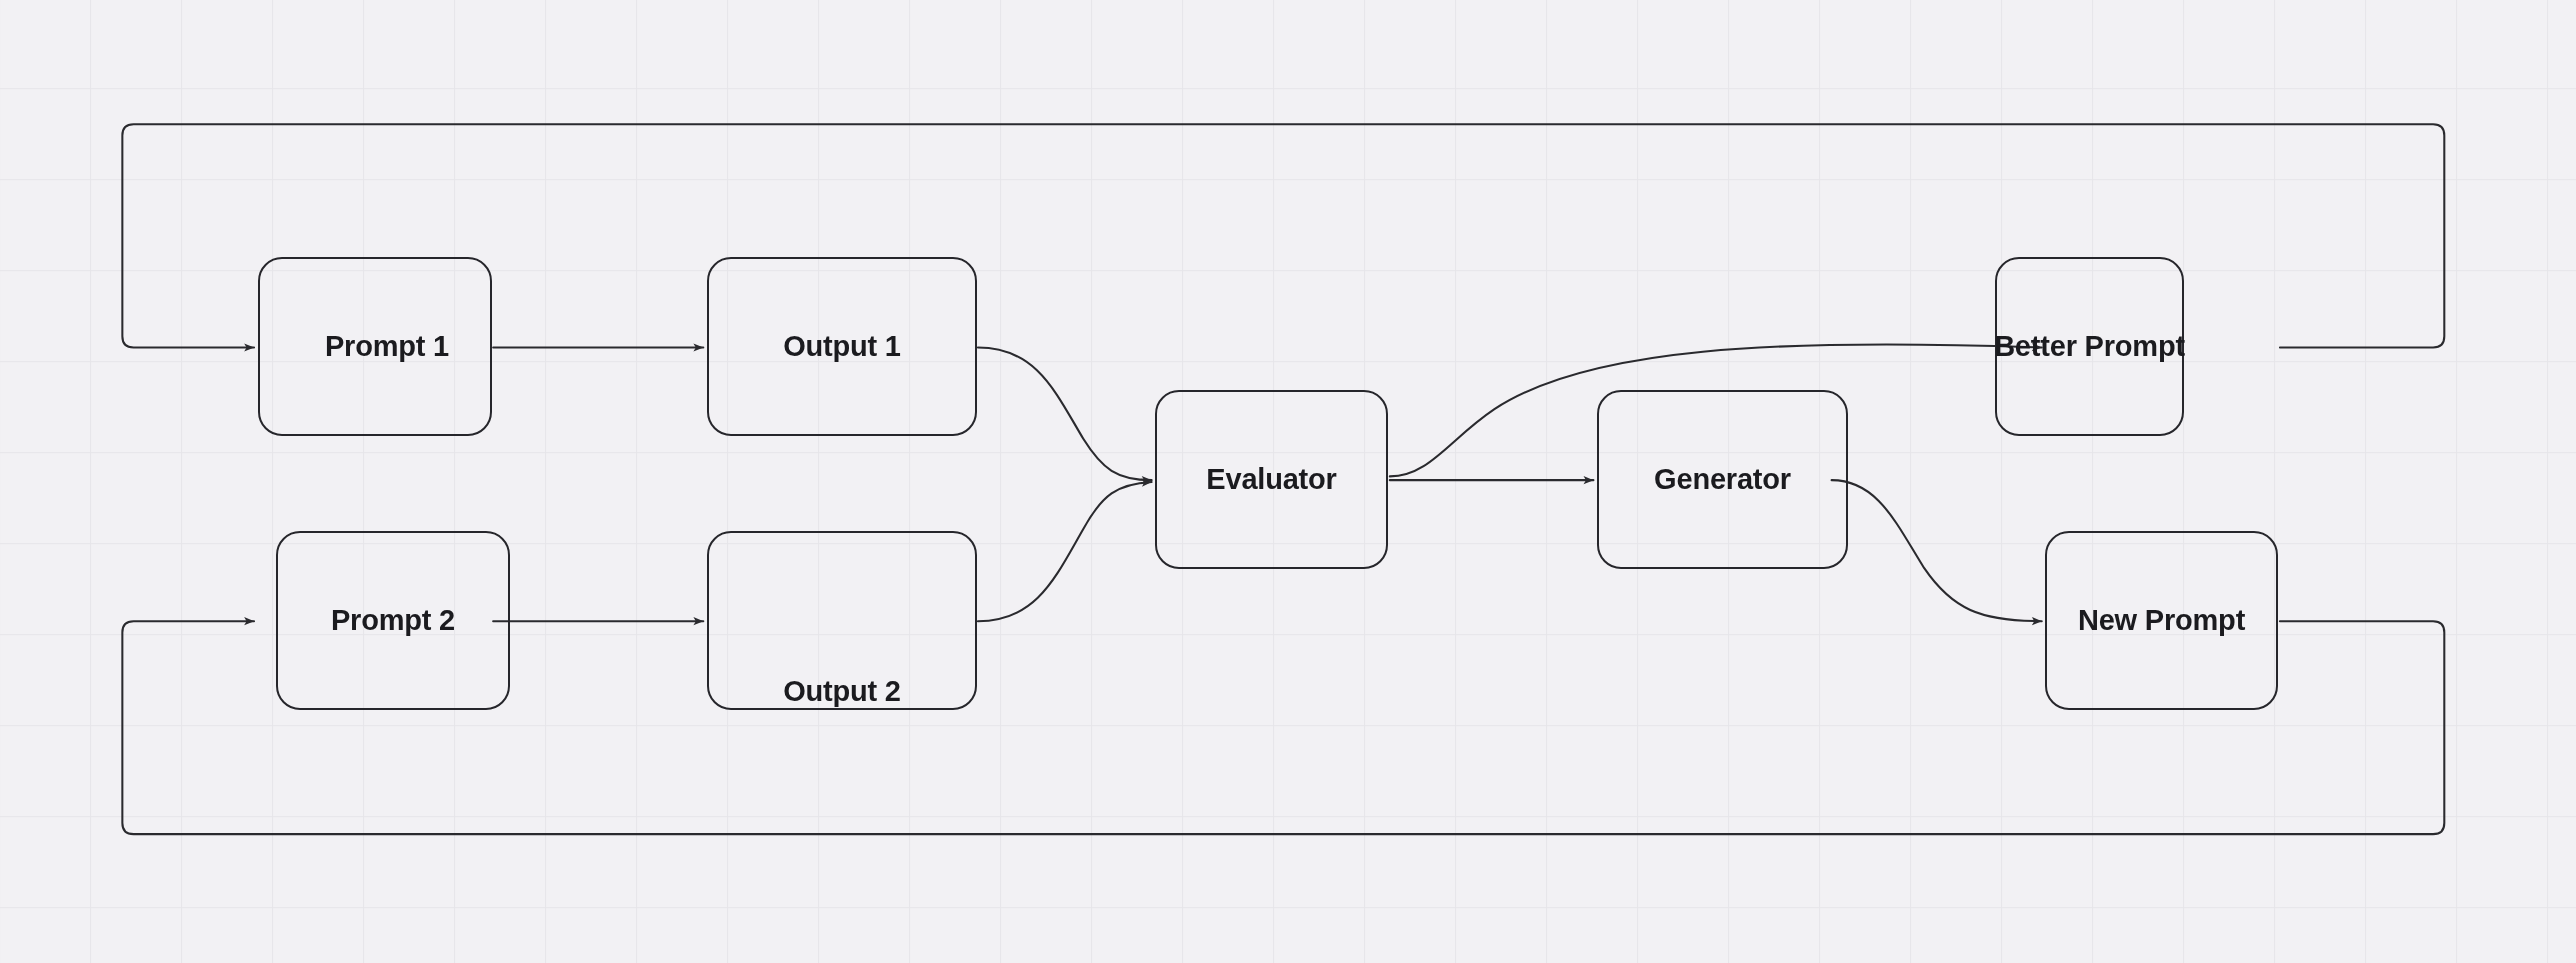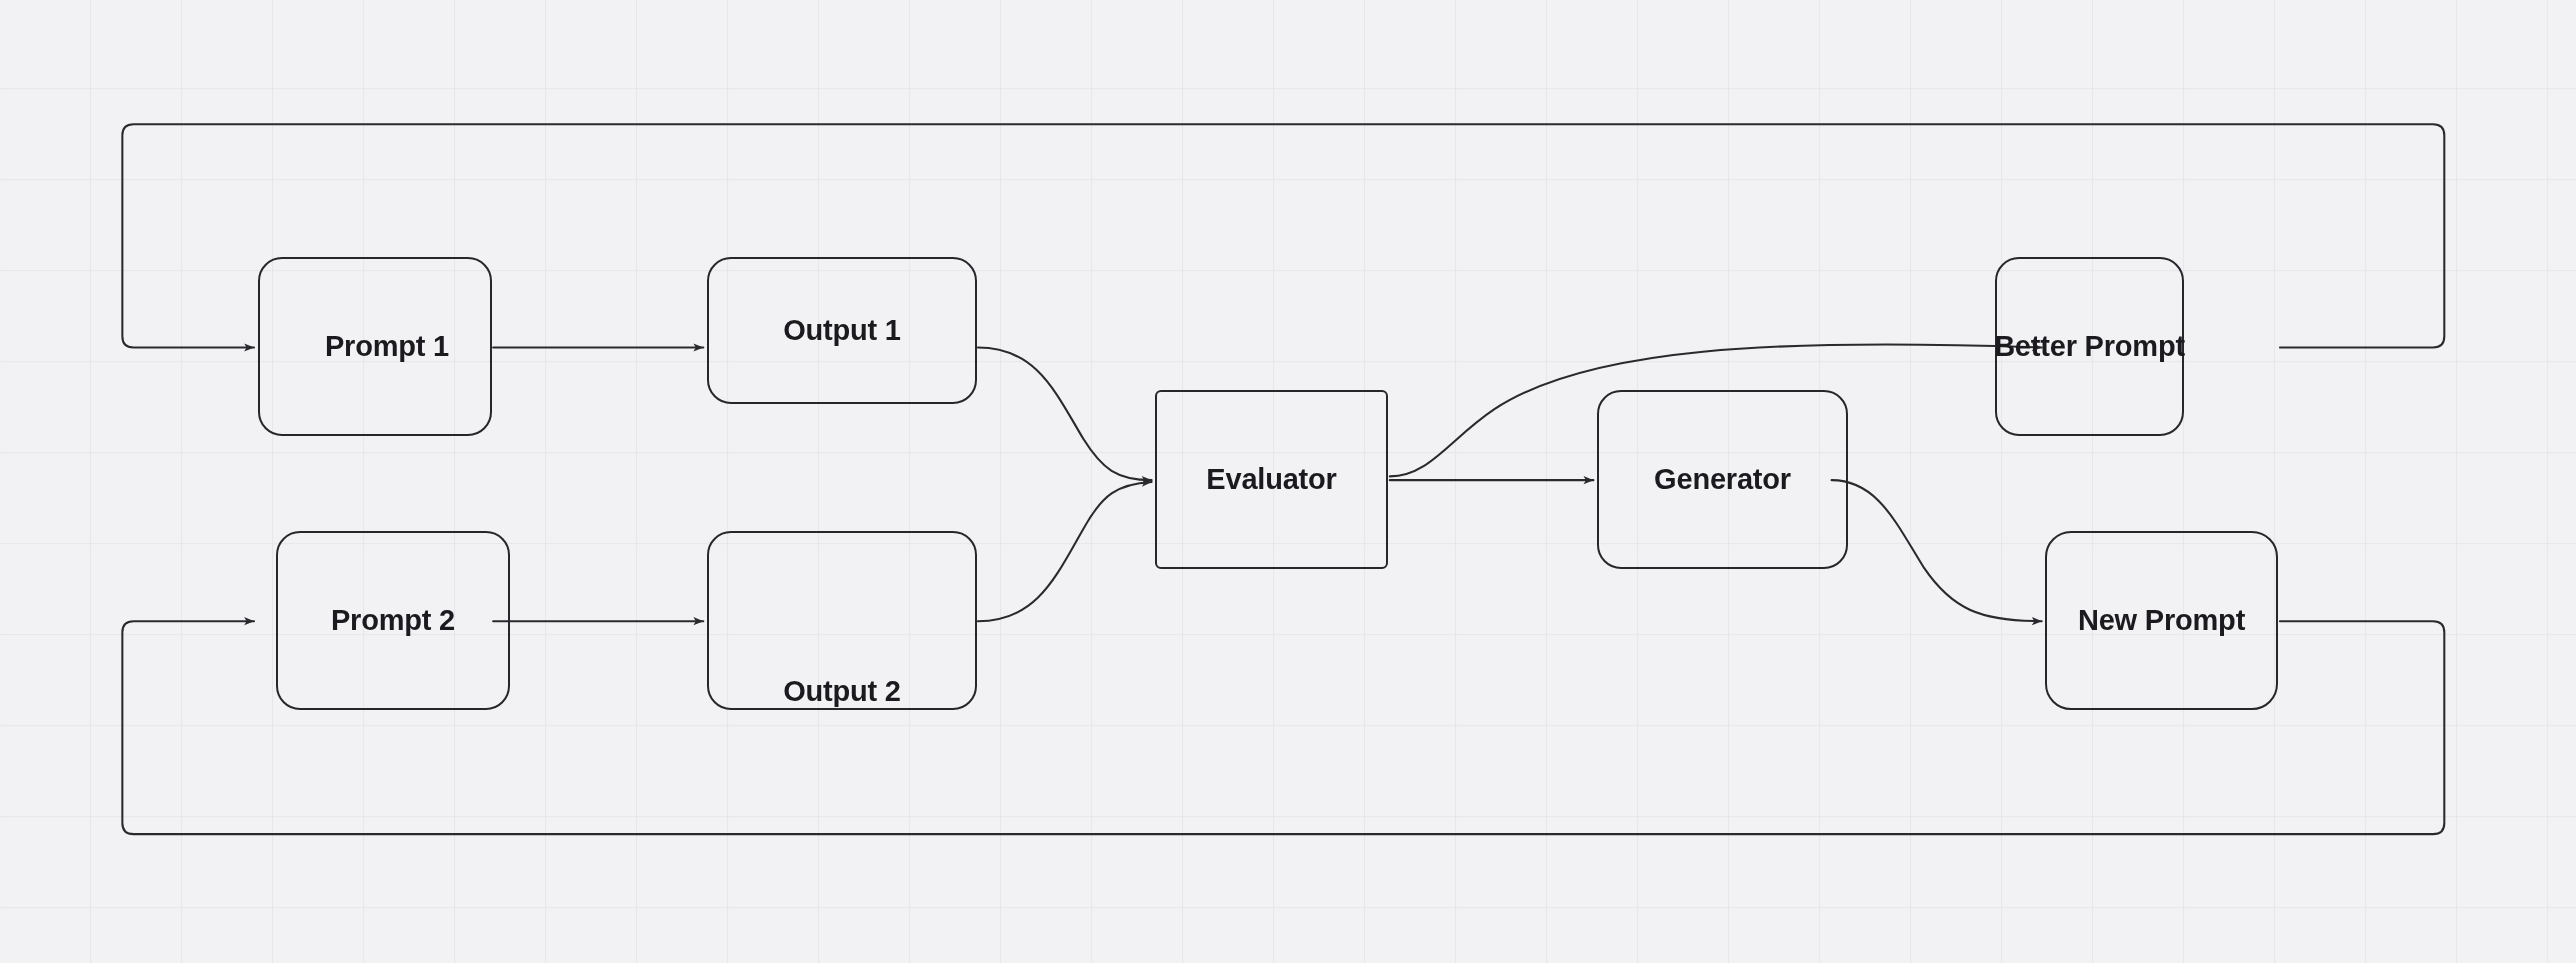--- a/index.html
+++ b/index.html
@@ -85,42 +85,42 @@
 
       <path d="M 2441 665 L 2605 665 Q 2617 665 2617 677 L 2617 881 Q 2617 893 2605 893
                L 143 893 Q 131 893 131 881 L 131 677 Q 131 665 143 665 L 272 665" marker-end="url(#ah)"></path>
     </g>
   </svg>
 
   <div class="node" style="left:258px; top:257px; width:234px; height:179px;padding-left:24px;">
     <span class="node-label">Prompt 1</span>
   </div>
 
-  <div class="node" style="left:707px; top:257px; width:270px; height:147px;">
+  <div class="node" style="left:707px; top:257px; width:270px; height:179px;">
     <span class="node-label">Output 1</span>
   </div>
 
   <div class="node" style="left:258px; top:531px; width:234px; height:179px;margin-left:18px;">
     <span class="node-label">Prompt 2</span>
   </div>
 
   <div class="node" style="left:707px; top:531px; width:270px; height:179px;align-items:flex-end;">
     <span class="node-label">Output 2</span>
   </div>
 
-  <div class="node" style="left:1155px; top:390px; width:233px; height:179px;border-radius:6px;">
+  <div class="node" style="left:1155px; top:390px; width:233px; height:179px;">
     <span class="node-label">Evaluator</span>
   </div>
 
   <div class="node" style="left:1597px; top:390px; width:251px; height:179px;">
     <span class="node-label">Generator</span>
   </div>
 
   <div class="node" style="left:1995px; top:257px; width:189px; height:179px;">
     <span class="node-label">Better Prompt</span>
   </div>
 
-  <div class="node" style="left:2045px; top:531px; width:233px; height:179px;border-radius:26px;">
+  <div class="node" style="left:2045px; top:531px; width:233px; height:179px;">
     <span class="node-label">New Prompt</span>
   </div>
 
 </div>
 
 
 </body></html>

